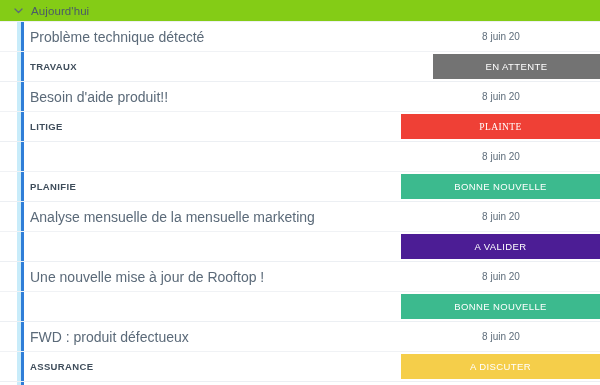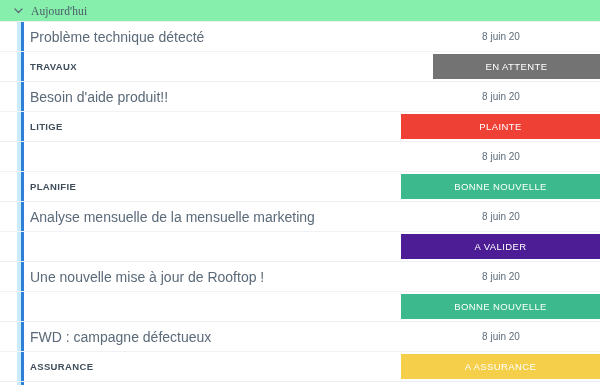--- a/index.html
+++ b/index.html
@@ -20,27 +20,26 @@
     position: relative;
     width: 600px;
     height: 385px;
     background: #ffffff;
     overflow: hidden;
   }
 
   
   .group-header {
     height: 22px;
-    background: #86efac;
+    background: #84cc16;
     border-bottom: 1px solid #edf0f3;
     display: flex;
     align-items: center;
     padding-left: 12px;
     box-sizing: border-box;
-    font-family: Liberation Serif, serif;
   }
   .chev {
     width: 13px;
     height: 13px;
     display: inline-flex;
     align-items: center;
     justify-content: center;
     margin-right: 6px;
     flex: 0 0 auto;
   }
@@ -243,21 +242,21 @@
             <span class="date-text">8 juin 20</span>
           </div>
         </div>
         <div class="line meta">
           <div class="rail-outer"></div>
           <div class="rail-inner"></div>
           <div class="text-col">
             <span class="category-text">LITIGE</span>
           </div>
           <div class="badge-col">
-            <span class="badge" style="background:#ef4036;">PLAINTE</span>
+            <span class="badge" style="background:#ef4036;font-family:Liberation Serif, serif;">PLAINTE</span>
           </div>
         </div>
       </div>
       <div class="mail">
         <div class="line subject">
           <div class="rail-outer"></div>
           <div class="rail-inner"></div>
           <div class="date-col">
             <span class="date-text">8 juin 20</span>
           </div>
@@ -315,34 +314,34 @@
           <div class="badge-col">
             <span class="badge" style="background:#3cba8e;">BONNE NOUVELLE</span>
           </div>
         </div>
       </div>
       <div class="mail">
         <div class="line subject">
           <div class="rail-outer"></div>
           <div class="rail-inner"></div>
           <div class="text-col">
-            <span class="subject-text">FWD : campagne défectueux</span>
+            <span class="subject-text">FWD : produit défectueux</span>
           </div>
           <div class="date-col">
             <span class="date-text">8 juin 20</span>
           </div>
         </div>
         <div class="line meta">
           <div class="rail-outer"></div>
           <div class="rail-inner"></div>
           <div class="text-col">
             <span class="category-text">ASSURANCE</span>
           </div>
           <div class="badge-col">
-            <span class="badge" style="background:#f5ce4a;">A ASSURANCE</span>
+            <span class="badge" style="background:#f5ce4a;">A DISCUTER</span>
           </div>
         </div>
       </div>
       <div class="mail">
         <div class="line subject">
           <div class="rail-outer"></div>
           <div class="rail-inner"></div>
           <div class="text-col"></div>
           <div class="date-col"></div>
         </div>

